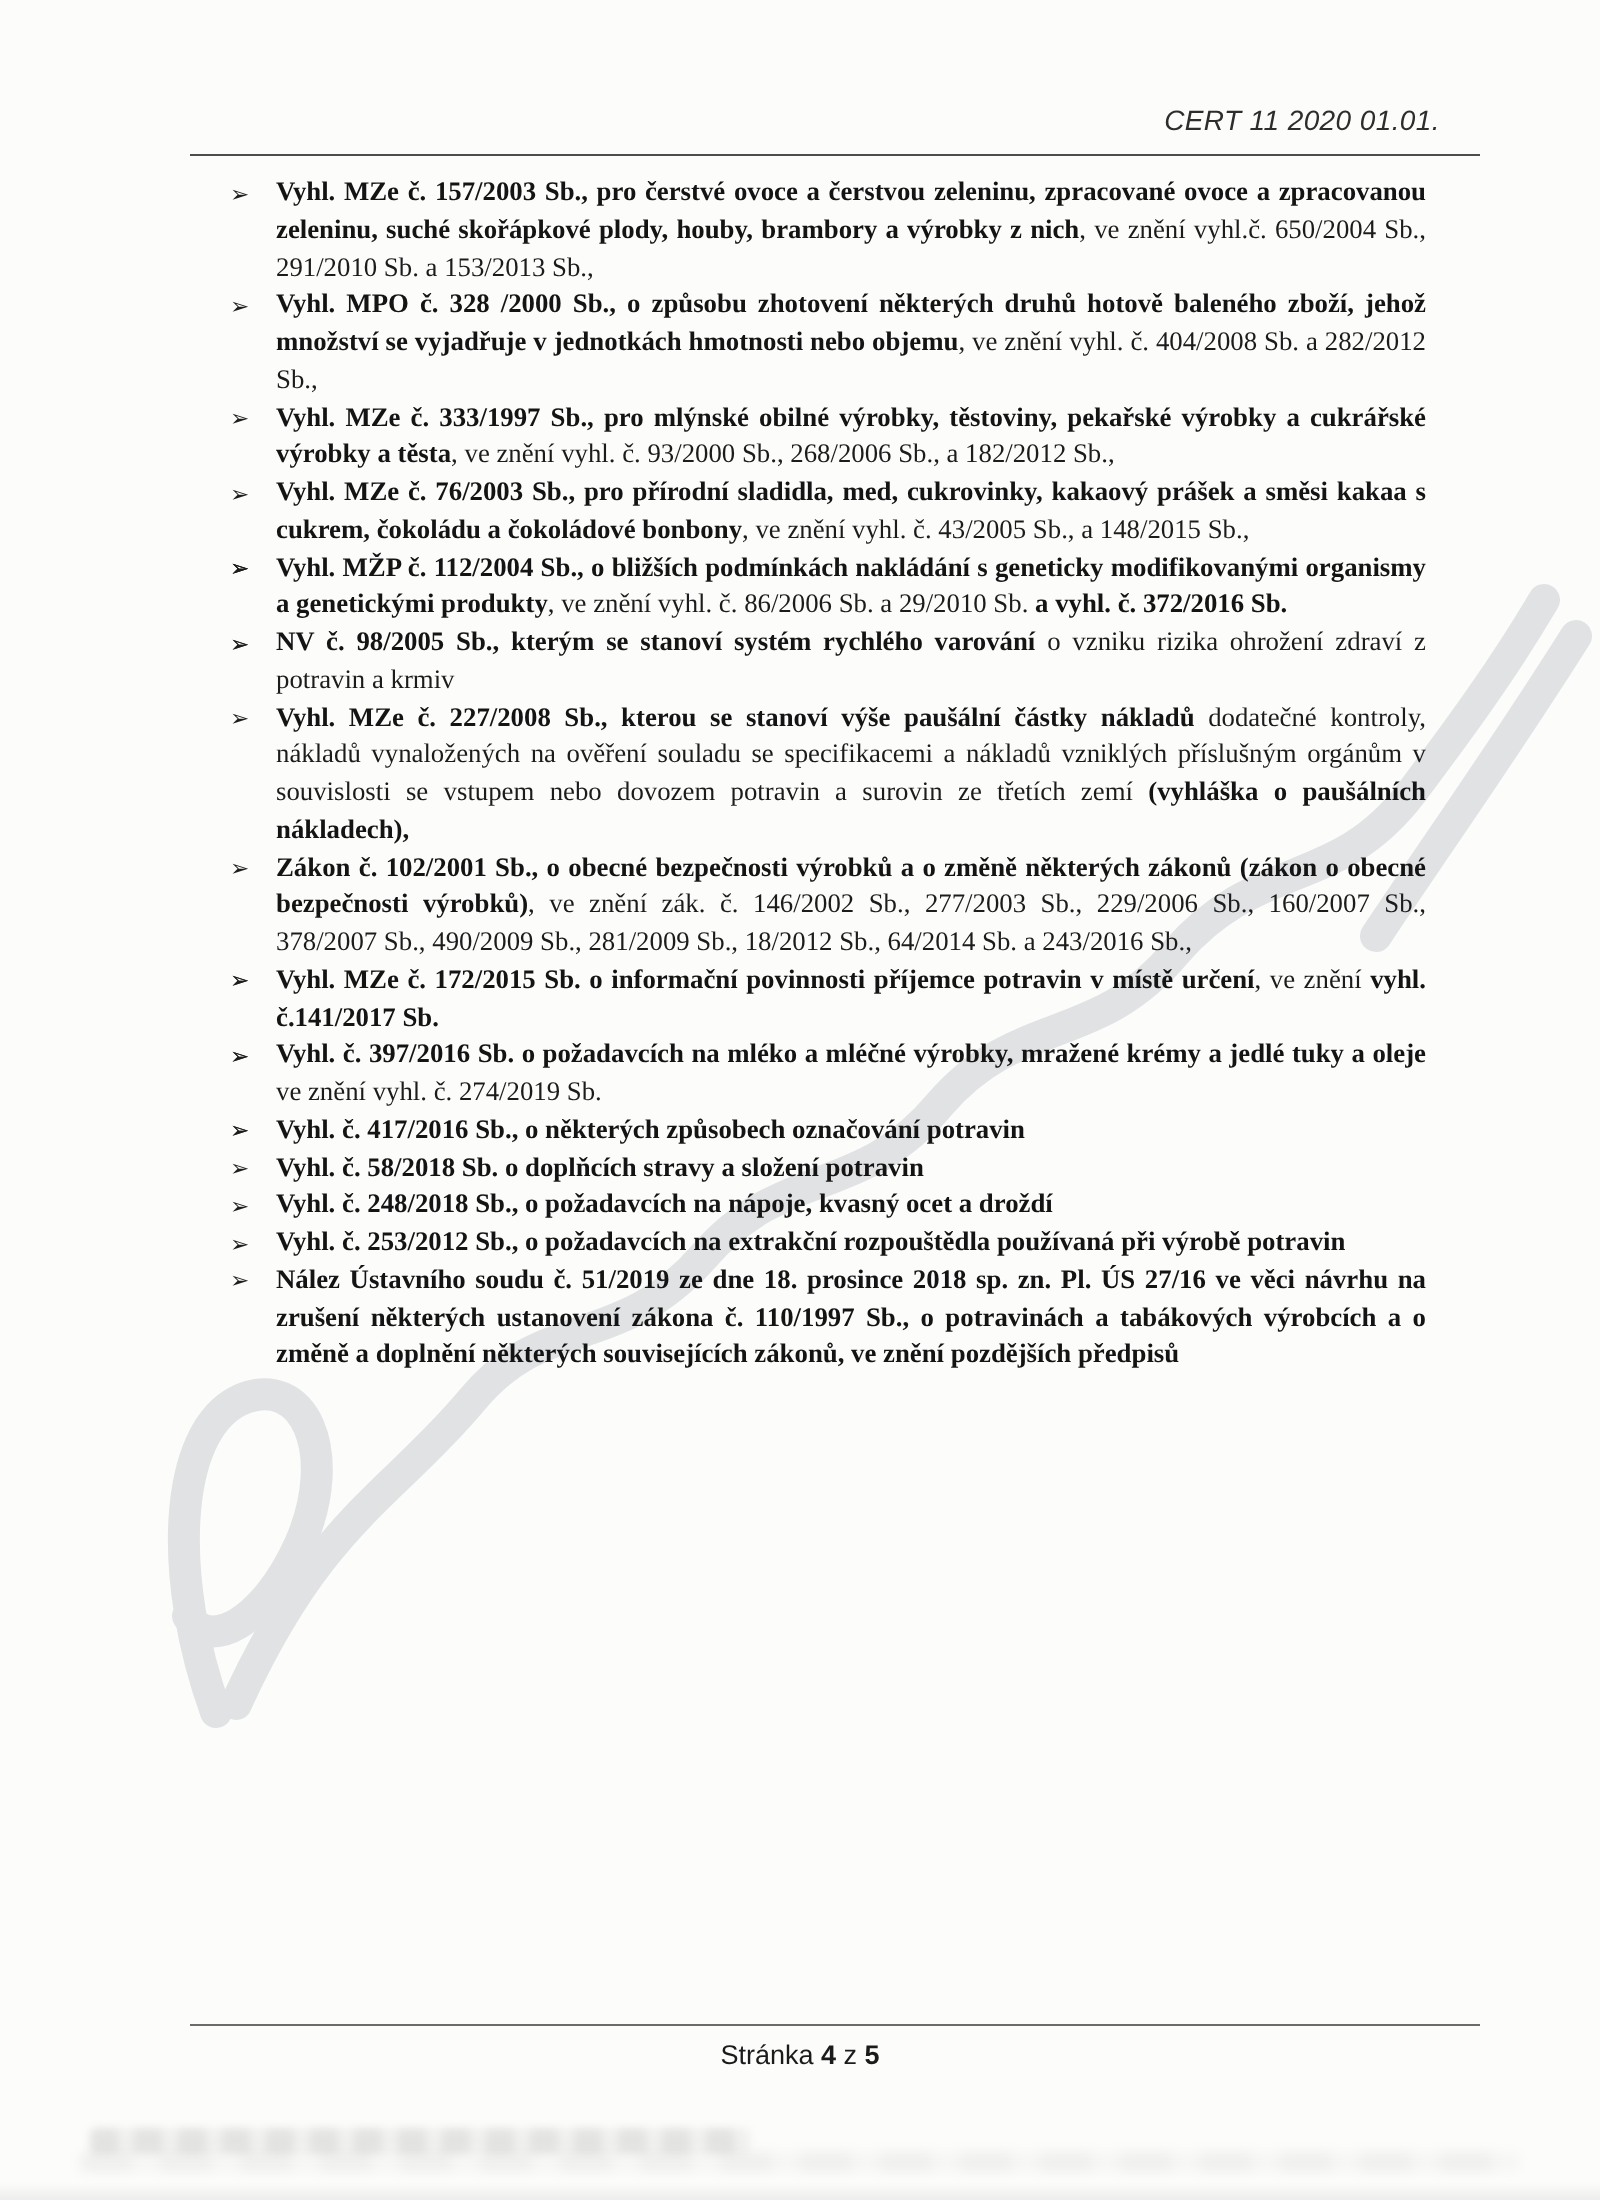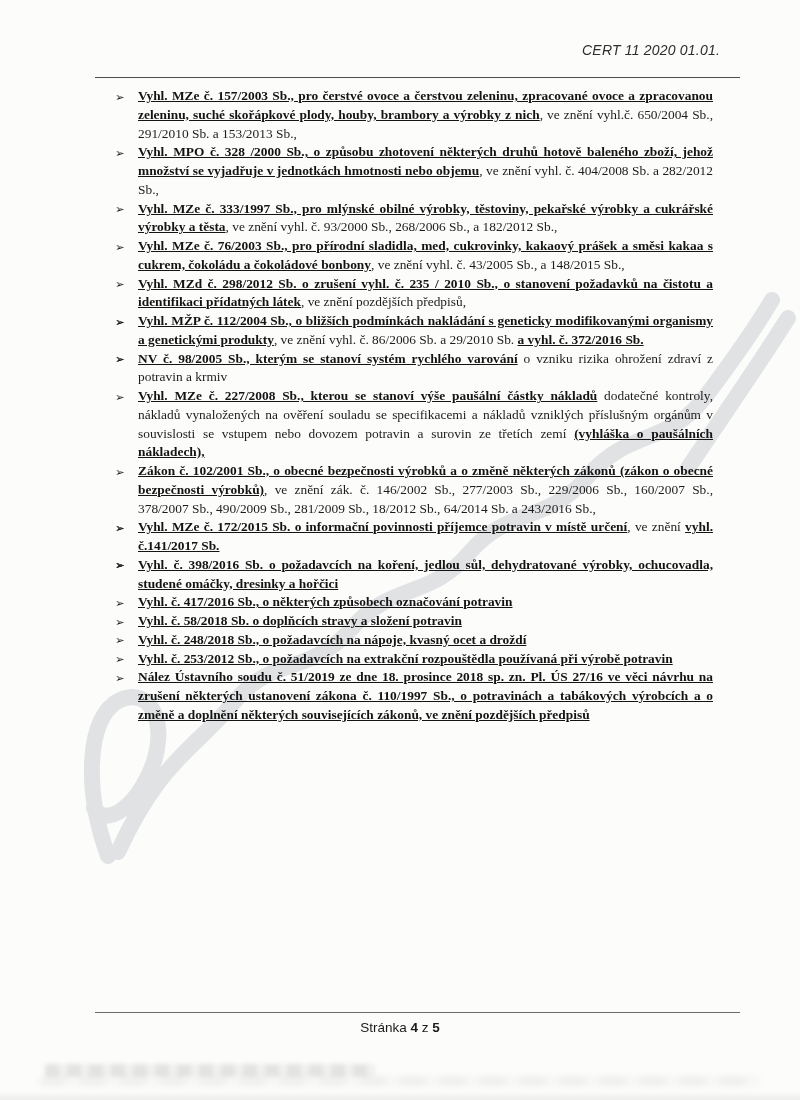--- a/index.html
+++ b/index.html
@@ -4,41 +4,41 @@
 <style>
   html,body { margin:0; padding:0; }
   body {
     width:800px; height:1100px; position:relative; overflow:hidden;
     background:#fcfcfb;
     font-family:"Liberation Serif", serif;
   }
   .page { position:absolute; inset:0; }
 
   .header-code {
-    position:absolute; top:42px; right:80px;
+    position:absolute; top:52px; right:80px;
     font-family:"Liberation Sans", sans-serif;
     font-style:italic; font-size:14px; color:#2d2d2d; letter-spacing:.2px;
   }
   .top-rule {
     position:absolute; top:77px; left:95px; width:645px; height:0;
     border-top:1.6px solid #4d4d4d;
   }
 
   .wm { position:absolute; inset:0; pointer-events:none; }
 
   .list {
     position:absolute; top:87px; left:115px; width:598px;
     font-size:13.4px; line-height:18.75px; color:#141414;
   }
   .item { position:relative; padding-left:23px; text-align:justify; }
   .bullet {
     position:absolute; left:0; top:0.5px;
     font-family:"DejaVu Sans", sans-serif; font-size:11.5px; color:#1d1d1d;
   }
-  .b { font-weight:bold;text-decoration:underline; }
+  .b { font-weight:bold; }
   .r { font-weight:normal; color:#1c1c1c; }
 
   .footer-rule {
     position:absolute; top:1012px; left:95px; width:645px; height:0;
     border-top:1.2px solid #6b6b6b;
   }
   .footer {
     position:absolute; top:1020px; left:0; width:800px; text-align:center;
     font-family:"Liberation Sans", sans-serif; font-size:13.5px; color:#1b1b1b;
   }
@@ -75,32 +75,32 @@
   </svg>
 
   <div class="header-code">CERT 11 2020 01.01.</div>
   <div class="top-rule"></div>
 
   <div class="list" id="reg-list">
       <div class="item"><span class="bullet">➢</span><span><span class="b">Vyhl. MZe č. 157/2003 Sb., pro čerstvé ovoce a čerstvou zeleninu, zpracované ovoce a zpracovanou zeleninu, suché skořápkové plody, houby, brambory a výrobky z nich</span><span class="r">, ve znění vyhl.č. 650/2004 Sb., 291/2010 Sb. a 153/2013 Sb.,</span></span></div>
       <div class="item"><span class="bullet">➢</span><span><span class="b">Vyhl. MPO č. 328 /2000 Sb., o způsobu zhotovení některých druhů hotově baleného zboží, jehož množství se vyjadřuje v jednotkách hmotnosti nebo objemu</span><span class="r">, ve znění vyhl. č. 404/2008 Sb. a 282/2012 Sb.,</span></span></div>
       <div class="item"><span class="bullet">➢</span><span><span class="b">Vyhl. MZe č. 333/1997 Sb., pro mlýnské obilné výrobky, těstoviny, pekařské výrobky a cukrářské výrobky a těsta</span><span class="r">, ve znění vyhl. č. 93/2000 Sb., 268/2006 Sb., a 182/2012 Sb.,</span></span></div>
       <div class="item"><span class="bullet">➢</span><span><span class="b">Vyhl. MZe č. 76/2003 Sb., pro přírodní sladidla, med, cukrovinky, kakaový prášek a směsi kakaa s cukrem, čokoládu a čokoládové bonbony</span><span class="r">, ve znění vyhl. č. 43/2005 Sb., a 148/2015 Sb.,</span></span></div>
-      <div class="item"><span class="bullet">➢</span><span><span class="b">Vyhl. MZd č. 298/2012 Sb. o zrušení vyhl. č. 235 / 2010 Sb., o stanovení požadavků na čistotu a identifikaci přídatných látek</span><span class="r">, ve znění pozdějších předpisů,</span></span></div>
+      <div class="item"><span class="bullet">➢</span></div>
       <div class="item"><span class="bullet">➢</span></div>
       <div class="item"><span class="bullet">➢</span><span><span class="b">Vyhl. MŽP č. 112/2004 Sb., o bližších podmínkách nakládání s geneticky modifikovanými organismy a genetickými produkty</span><span class="r">, ve znění vyhl. č. 86/2006 Sb. a 29/2010 Sb. </span><span class="b">a vyhl. č. 372/2016 Sb.</span></span></div>
       <div class="item"><span class="bullet">➢</span></div>
       <div class="item"><span class="bullet">➢</span><span><span class="b">NV č. 98/2005 Sb., kterým se stanoví systém rychlého varování</span><span class="r"> o vzniku rizika ohrožení zdraví z potravin a krmiv</span></span></div>
       <div class="item"><span class="bullet">➢</span><span><span class="b">Vyhl. MZe č. 227/2008 Sb., kterou se stanoví výše paušální částky nákladů</span><span class="r"> dodatečné kontroly, nákladů vynaložených na ověření souladu se specifikacemi a nákladů vzniklých příslušným orgánům v souvislosti se vstupem nebo dovozem potravin a surovin ze třetích zemí </span><span class="b">(vyhláška o paušálních nákladech),</span></span></div>
       <div class="item"><span class="bullet">➢</span><span><span class="b">Zákon č. 102/2001 Sb., o obecné bezpečnosti výrobků a o změně některých zákonů (zákon o obecné bezpečnosti výrobků)</span><span class="r">, ve znění zák. č. 146/2002 Sb., 277/2003 Sb., 229/2006 Sb., 160/2007 Sb., 378/2007 Sb., 490/2009 Sb., 281/2009 Sb., 18/2012 Sb., 64/2014 Sb. a 243/2016 Sb.,</span></span></div>
       <div class="item"><span class="bullet">➢</span></div>
       <div class="item"><span class="bullet">➢</span><span><span class="b">Vyhl. MZe č. 172/2015 Sb. o informační povinnosti příjemce potravin v místě určení</span><span class="r">, ve znění </span><span class="b">vyhl. č.141/2017 Sb.</span></span></div>
       <div class="item"><span class="bullet">➢</span></div>
+      <div class="item"><span class="bullet">➢</span><span><span class="b">Vyhl. č. 397/2016 Sb. o požadavcích na mléko a mléčné výrobky, mražené krémy a jedlé tuky a oleje</span><span class="r"> ve znění vyhl. č. 274/2019 Sb.</span></span></div>
       <div class="item"><span class="bullet">➢</span></div>
-      <div class="item"><span class="bullet">➢</span><span><span class="b">Vyhl. č. 398/2016 Sb. o požadavcích na koření, jedlou sůl, dehydratované výrobky, ochucovadla, studené omáčky, dresinky a hořčici</span></span></div>
       <div class="item"><span class="bullet">➢</span><span><span class="b">Vyhl. č. 417/2016 Sb., o některých způsobech označování potravin</span></span></div>
       <div class="item"><span class="bullet">➢</span><span><span class="b">Vyhl. č. 58/2018 Sb. o doplňcích stravy a složení potravin</span></span></div>
       <div class="item"><span class="bullet">➢</span><span><span class="b">Vyhl. č. 248/2018 Sb., o požadavcích na nápoje, kvasný ocet a droždí</span></span></div>
       <div class="item"><span class="bullet">➢</span><span><span class="b">Vyhl. č. 253/2012 Sb., o požadavcích na extrakční rozpouštědla používaná při výrobě potravin</span></span></div>
       <div class="item"><span class="bullet">➢</span><span><span class="b">Nález Ústavního soudu č. 51/2019 ze dne 18. prosince 2018 sp. zn. Pl. ÚS 27/16 ve věci návrhu na zrušení některých ustanovení zákona č. 110/1997 Sb., o potravinách a tabákových výrobcích a o změně a doplnění některých souvisejících zákonů, ve znění pozdějších předpisů</span></span></div>
     </div>
 
   <div class="footer-rule"></div>
   <div class="footer">
     <span>Stránka</span>

